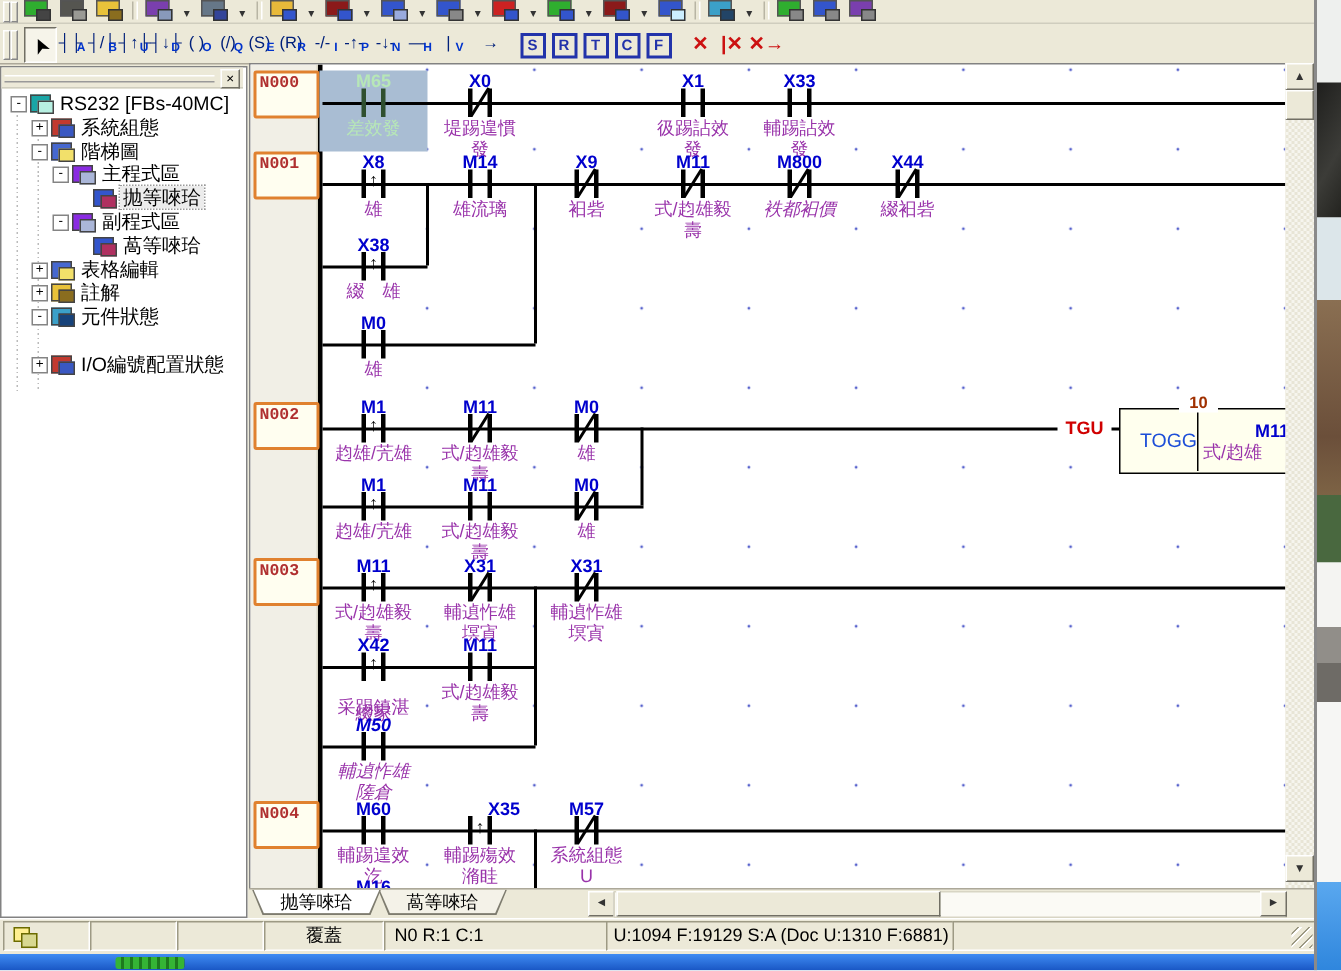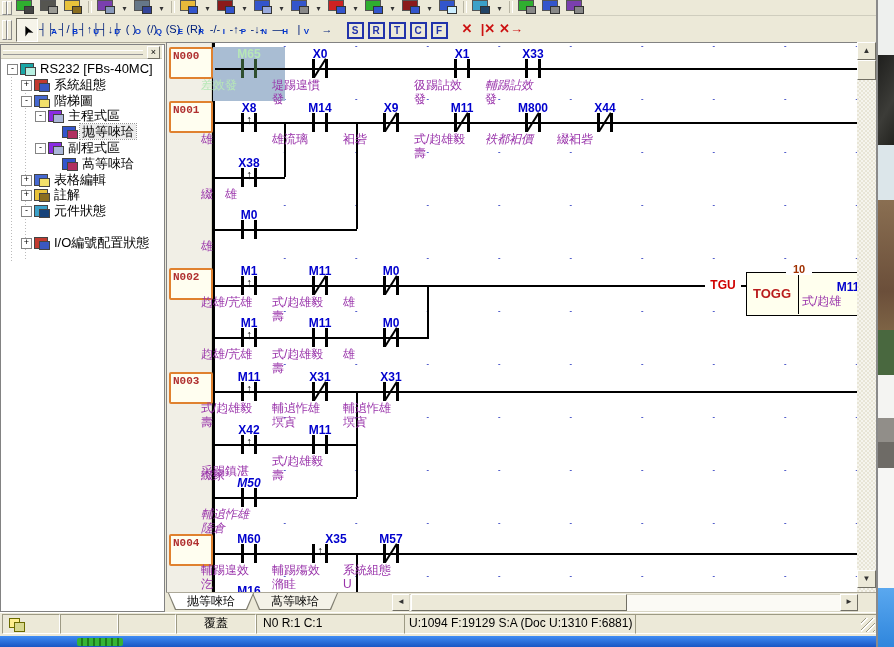--- a/index.html
+++ b/index.html
@@ -2,21 +2,21 @@
 <html><head>
 <meta charset="utf-8">
 <style>
   html,body{margin:0;padding:0;width:894px;height:647px;overflow:hidden;
     font-family:"Liberation Sans",sans-serif;}
   #screen{position:relative;width:894px;height:647px;background:#ece9d8;overflow:hidden;}
   .abs{position:absolute;}
   .hline{position:absolute;background:#000;height:2px;}
   .vline{position:absolute;background:#000;width:2px;}
   .devname{position:absolute;color:#0000cd;font-weight:bold;font-size:12px;text-align:center;height:14px;line-height:14px;white-space:nowrap;}
-  .devlabel{position:absolute;color:#9933aa;font-size:12px;text-align:left;height:14px;line-height:14px;white-space:nowrap;overflow:hidden;}
+  .devlabel{position:absolute;color:#9933aa;font-size:12px;text-align:center;height:14px;line-height:14px;white-space:nowrap;overflow:hidden;}
   .bar{position:absolute;width:3px;height:19px;background:#000;}
   .slash{position:absolute;width:2px;height:22px;background:#000;transform:rotate(32deg);}
   .risearrow{position:absolute;width:14px;text-align:center;font-size:12px;font-weight:bold;color:#000;height:14px;line-height:14px;}
   .nethdr{position:absolute;width:36px;height:26px;border:2px solid #e0812f;border-radius:2px;background:#fffef0;
     color:#b03030;font-size:11px;font-weight:bold;font-family:"Liberation Mono",monospace;padding:1px 2px;}
   .tb2btn{position:absolute;top:3px;width:20px;height:22px;text-align:center;color:#00207a;
     font-size:11px;line-height:20px;white-space:nowrap;}
   .tb2sub{position:absolute;right:0px;bottom:-1px;font-size:8px;color:#0033cc;font-weight:bold;}
   .boxedletter{display:inline-block;width:13px;height:13px;border:2px solid #2233aa;color:#2233aa;
     font-weight:bold;font-size:10px;line-height:13px;margin-top:3px;}
@@ -282,21 +282,21 @@
           <div class="devname" style="position: absolute; left: 0px; top: 1px; width: 80px;">X1</div>
           <div class="bar" style="position: absolute; left: 32px; top: 13px; background: rgb(0, 0, 0);"></div>
           <div class="bar" style="position: absolute; left: 45px; top: 13px; background: rgb(0, 0, 0);"></div>
           <div class="devlabel" style="position: absolute; left: -8px; top: 32px; width: 96px;">彶踢詀效</div>
           <div class="devlabel" style="position: absolute; left: -8px; top: 46px; width: 96px;">發</div>
         </div>
         <div style="position: absolute; left: 326px; top: 3px; width: 80px; height: 60px;">
           <div class="devname" style="position: absolute; left: 0px; top: 1px; width: 80px;">X33</div>
           <div class="bar" style="position: absolute; left: 32px; top: 13px; background: rgb(0, 0, 0);"></div>
           <div class="bar" style="position: absolute; left: 45px; top: 13px; background: rgb(0, 0, 0);"></div>
-          <div class="devlabel" style="position: absolute; left: -8px; top: 32px; width: 96px; font-style: italic;">輔踢詀效</div>
+          <div class="devlabel" style="position: absolute; left: -8px; top: 32px; width: 96px;">輔踢詀效</div>
           <div class="devlabel" style="position: absolute; left: -8px; top: 46px; width: 96px;">發</div>
         </div>
         <div class="nethdr" style="position: absolute; left: 2px; top: 58px;">N001</div>
         <div class="vline" style="position: absolute; left: 117px; top: 79px; width: 2px; height: 55px; background: rgb(0, 0, 0);"></div>
         <div class="vline" style="position: absolute; left: 189px; top: 79px; width: 2px; height: 107px; background: rgb(0, 0, 0);"></div>
         <div class="hline" style="position: absolute; left: 48px; top: 79px; width: 642px; height: 2px; background: rgb(0, 0, 0);"></div>
         <div style="position: absolute; left: 42px; top: 57px; width: 80px; height: 60px;">
           <div class="devname" style="position: absolute; left: 0px; top: 1px; width: 80px;">X8</div>
           <div class="bar" style="position: absolute; left: 32px; top: 13px; background: rgb(0, 0, 0);"></div>
           <div class="bar" style="position: absolute; left: 45px; top: 13px; background: rgb(0, 0, 0);"></div>
@@ -397,21 +397,21 @@
         <div style="position: absolute; left: 184px; top: 272px; width: 80px; height: 60px;">
           <div class="devname" style="position: absolute; left: 0px; top: 1px; width: 80px;">M0</div>
           <div class="bar" style="position: absolute; left: 32px; top: 13px; background: rgb(0, 0, 0);"></div>
           <div class="bar" style="position: absolute; left: 45px; top: 13px; background: rgb(0, 0, 0);"></div>
           <div class="slash" style="position: absolute; left: 39px; top: 11px;"></div>
           <div class="devlabel" style="position: absolute; left: -8px; top: 32px; width: 96px;">雄</div>
         </div>
         <div style="position: absolute; left: 579px; top: 229px; width: 133px; height: 42px; background: rgb(255, 255, 238); border: 1px solid rgb(0, 0, 0);"></div>
         <div style="position: absolute; left: 631px; top: 229px; width: 1px; height: 42px; background: rgb(0, 0, 0);"></div>
         <div style="position: absolute; left: 619px; top: 220px; width: 26px; height: 12px; color: rgb(160, 48, 0); font-weight: bold; font-size: 11px; text-align: center; line-height: 12px; background: rgb(255, 255, 255);">10</div>
-        <div style="position: absolute; left: 579px; top: 243px; width: 52px; text-align: center; color: #b91c1c; font-weight: bold; font-size: 13px;">TOGG</div>
+        <div style="position: absolute; left: 579px; top: 243px; width: 52px; text-align: right; color: #1d4ed8; font-weight: normal; font-size: 13px;">TOGG</div>
         <div class="devname" style="position: absolute; left: 651px; top: 237px; width: 60px;">M11</div>
         <div class="devlabel" style="position: absolute; left: 635px; top: 251px; width: 80px; text-align: left;">式/赹雄</div>
         <div class="nethdr" style="position: absolute; left: 2px; top: 329px;">N003</div>
         <div class="vline" style="position: absolute; left: 189px; top: 348px; width: 2px; height: 106px; background: rgb(0, 0, 0);"></div>
         <div class="hline" style="position: absolute; left: 48px; top: 348px; width: 642px; height: 2px; background: rgb(0, 0, 0);"></div>
         <div style="position: absolute; left: 42px; top: 326px; width: 80px; height: 60px;">
           <div class="devname" style="position: absolute; left: 0px; top: 1px; width: 80px;">M11</div>
           <div class="bar" style="position: absolute; left: 32px; top: 13px; background: rgb(0, 0, 0);"></div>
           <div class="bar" style="position: absolute; left: 45px; top: 13px; background: rgb(0, 0, 0);"></div>
           <div class="risearrow" style="position: absolute; left: 33px; top: 13px;">↑</div>

